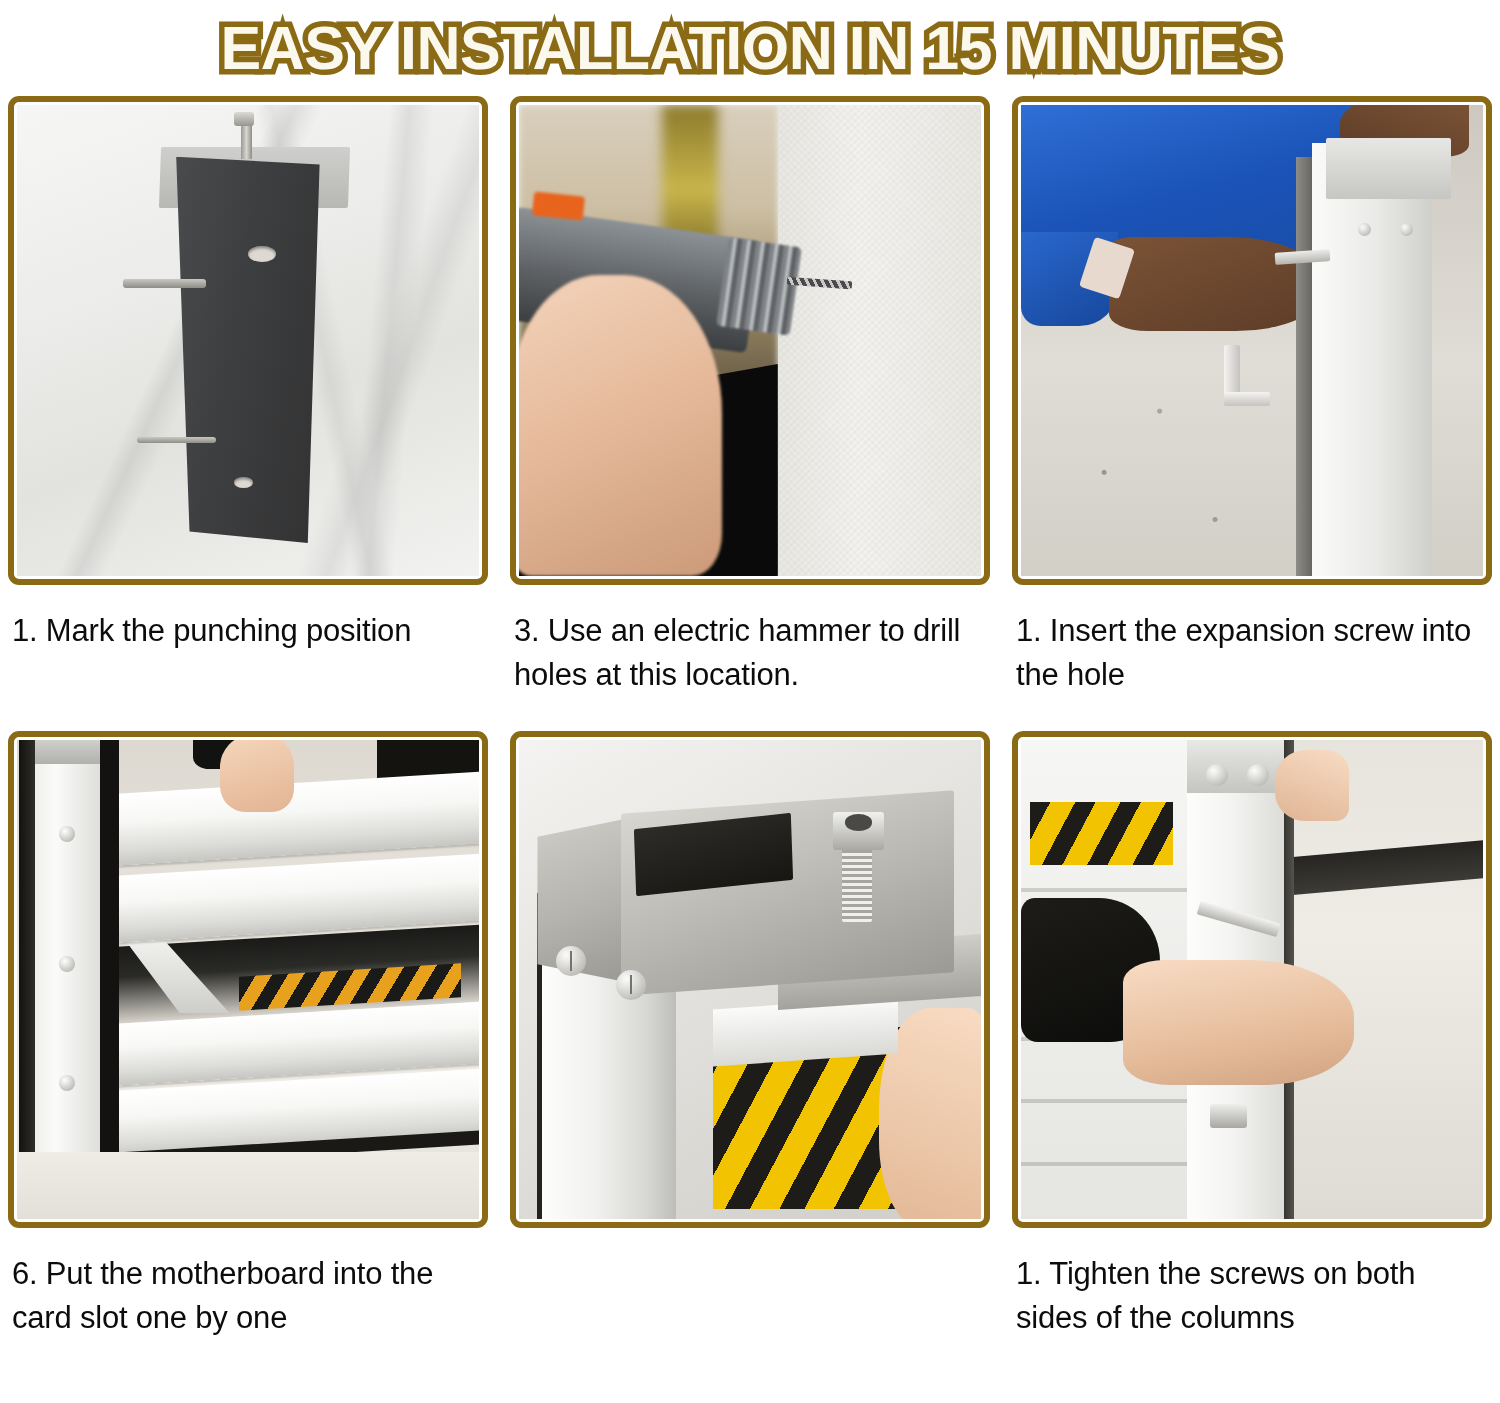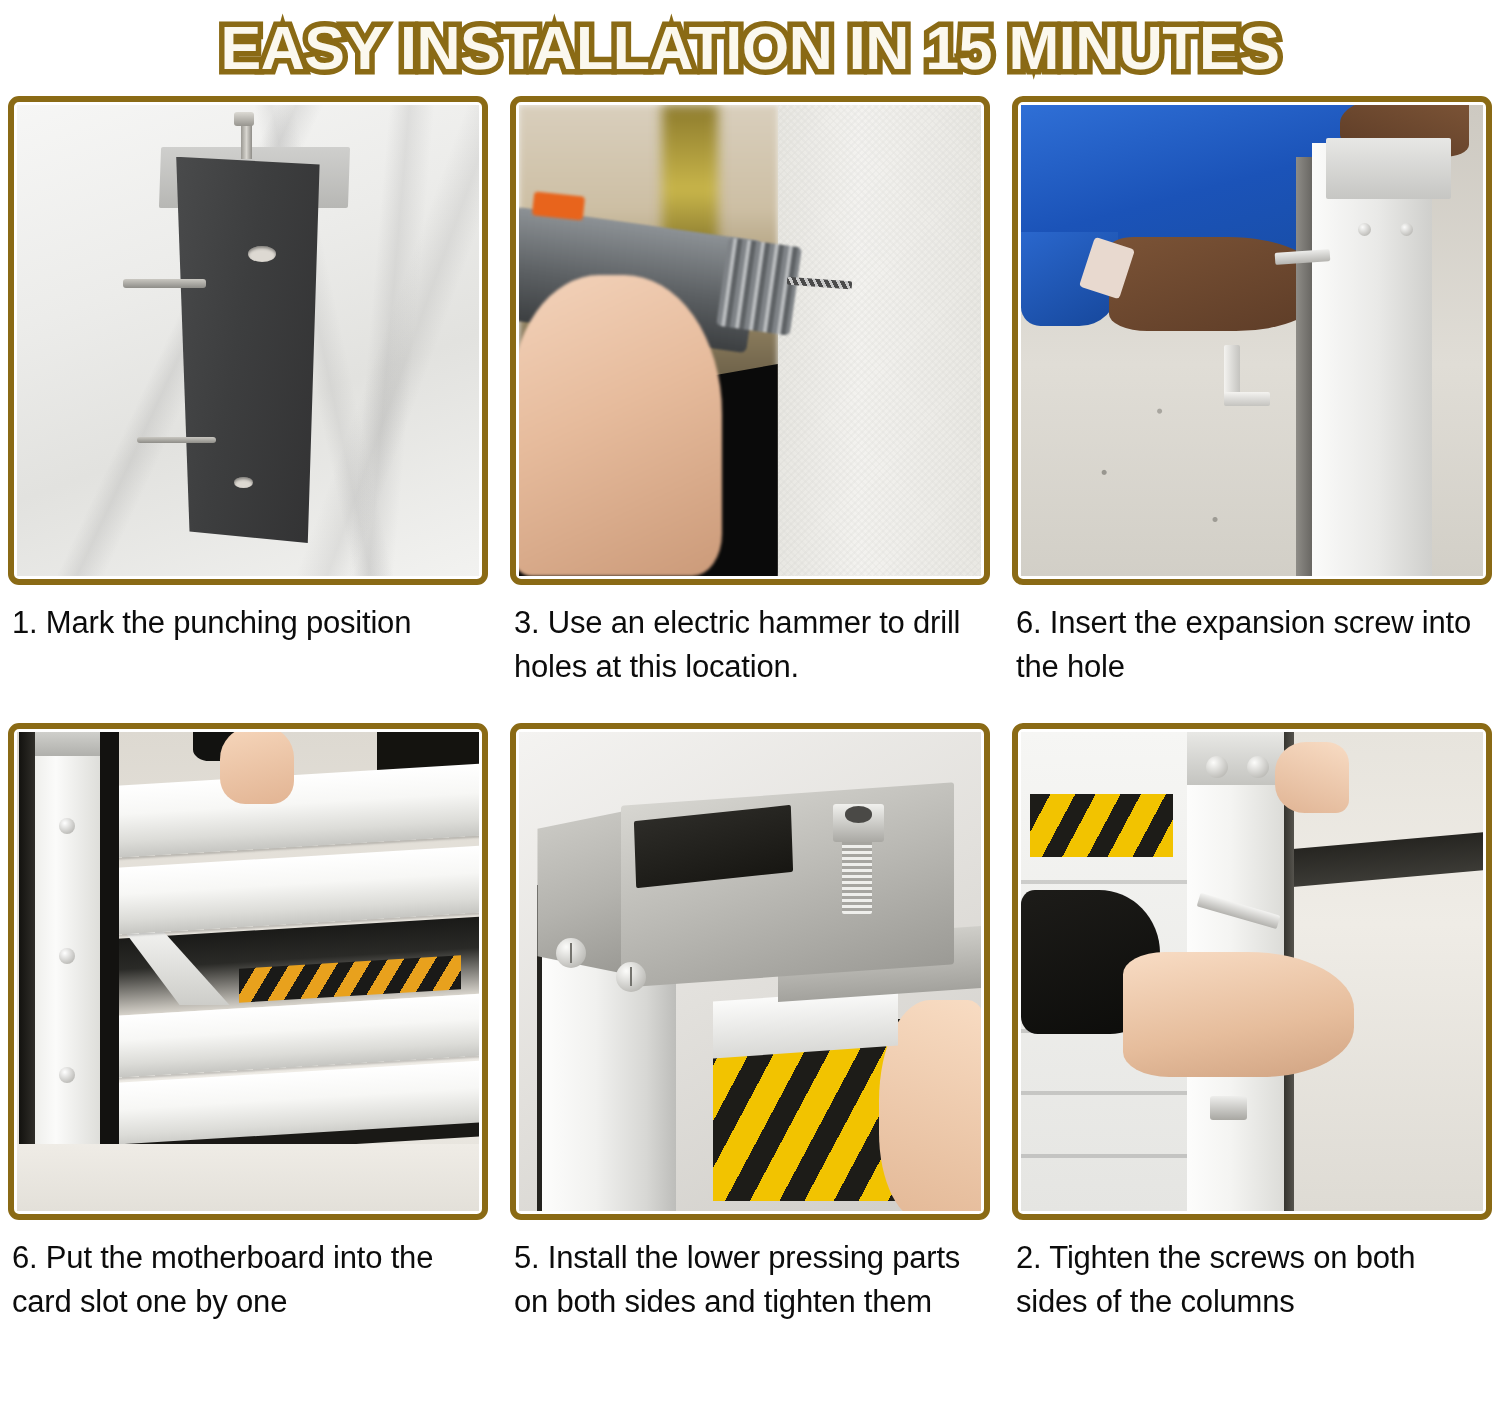--- a/index.html
+++ b/index.html
@@ -28,21 +28,21 @@
     padding:3px;background:#ffffff;
     box-sizing:border-box;
     height:489px;width:100%;
     overflow:hidden;
   }
   .row2 .photo-frame{height:497px;}
   .photo{width:100%;height:100%;position:relative;overflow:hidden;background:#cfcfcf;}
 
   .caption{
     font-size:31px;line-height:1.42;color:#0c0c0c;font-weight:400;
-    padding:16px 4px 0 4px;letter-spacing:-0.2px;
+    padding:24px 4px 0 4px;letter-spacing:-0.2px;
     font-family:"Liberation Sans",sans-serif;
   }
   .row1 .caption{height:122px;}
   .row2 .caption{height:150px;}
 
   
   .p1{background:linear-gradient(160deg,#f6f6f5 0%,#ececea 35%,#e2e2df 62%,#f2f2f0 100%);}
   .p1 .cloth{position:absolute;inset:0;
      background:
        linear-gradient(115deg,rgba(0,0,0,0) 38%,rgba(150,150,150,.22) 41%,rgba(0,0,0,0) 45%),
@@ -297,21 +297,21 @@
           <div class="colshadow"></div>
           <div class="column"></div>
           <div class="cap"></div>
           <div class="scr s1"></div>
           <div class="scr s2"></div>
           <div class="tool"></div>
           <div class="allen"></div>
           <div class="allen2"></div>
         </div>
       </div>
-      <div class="caption">6. Insert the expansion screw into the hole</div>
+      <div class="caption">1. Insert the expansion screw into the hole</div>
     </div>
 
   </div>
 
   <div class="grid row2">
 
     <div class="cell">
       <div class="photo-frame">
         <div class="photo p4">
           <div class="bg"></div>
@@ -353,21 +353,20 @@
           <div class="bracketL"></div>
           <div class="plate"></div>
           <div class="cut"></div>
           <div class="boltshaft"></div>
           <div class="bolthead"></div>
           <div class="bolthole"></div>
           <div class="sc sc1"></div>
           <div class="sc sc2"></div>
         </div>
       </div>
-      <div class="caption">5. Install the lower pressing parts on both sides and tighten them</div>
     </div>
 
     <div class="cell">
       <div class="photo-frame">
         <div class="photo p6">
           <div class="bg"></div>
           <div class="wall"></div>
           <div class="baseboard"></div>
           <div class="panel"></div>
           <div class="hz"></div>
@@ -380,17 +379,17 @@
           <div class="coltop"></div>
           <div class="cs cs1"></div>
           <div class="cs cs2"></div>
           <div class="hand2"></div>
           <div class="sleeve"></div>
           <div class="driver"></div>
           <div class="hand"></div>
           <div class="lowscrew"></div>
         </div>
       </div>
-      <div class="caption">2. Tighten the screws on both sides of the columns</div>
+      <div class="caption">1. Tighten the screws on both sides of the columns</div>
     </div>
 
   </div>
 </div>
 
 </body></html>

